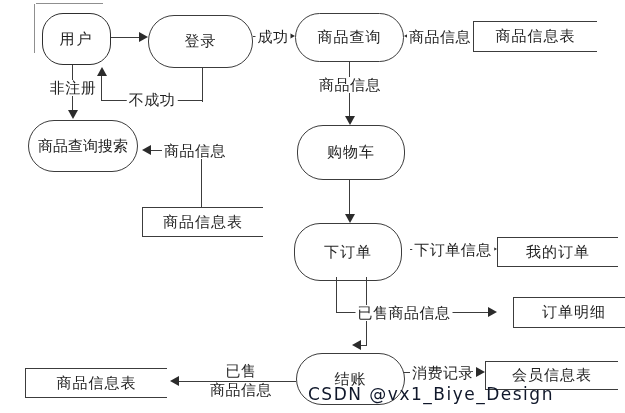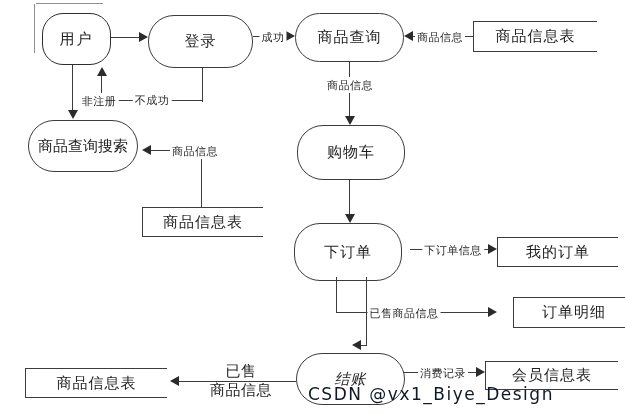--- a/index.html
+++ b/index.html
@@ -30,21 +30,21 @@
   .line{position:absolute;background:#3c3c3c;z-index:5;}
   .lh{height:1.2px;}
   .lv{width:1.2px;}
   .arr{position:absolute;width:0;height:0;z-index:5;}
   .arr-r{border-left:9px solid #2b2b2b;border-top:5px solid transparent;border-bottom:5px solid transparent;}
   .arr-l{border-right:9px solid #2b2b2b;border-top:5px solid transparent;border-bottom:5px solid transparent;}
   .arr-d{border-top:9px solid #2b2b2b;border-left:5px solid transparent;border-right:5px solid transparent;}
   .arr-u{border-bottom:9px solid #2b2b2b;border-left:5px solid transparent;border-right:5px solid transparent;}
   .flbl{
     position:absolute;transform:translateX(-50%);background:#fff;padding:0 2px;
-    font-size:11px;line-height:16px;white-space:nowrap;z-index:6;letter-spacing:0.5px;
+    font-size:15px;line-height:16px;white-space:nowrap;z-index:6;letter-spacing:0.5px;
   }
   .flbl2{
     position:absolute;transform:translateX(-50%);text-align:center;
     font-size:15px;line-height:19px;white-space:nowrap;z-index:6;letter-spacing:0.5px;background:transparent;
   }
   #watermark{
     position:absolute;left:308px;top:384px;z-index:4;
     font-family:"DejaVu Sans","Liberation Sans",sans-serif;
     font-size:17px;letter-spacing:1.5px;color:#0f172a;white-space:nowrap;
   }
@@ -68,21 +68,21 @@
   </div>
   <div class="proc" style="left:28px;top:120px;width:110px;height:52px;letter-spacing:0;">
     <span>商品查询搜索</span>
   </div>
   <div class="proc" style="left:297px;top:125px;width:108px;height:55px;">
     <span>购物车</span>
   </div>
   <div class="proc" style="left:294px;top:223px;width:108px;height:58px;">
     <span>下订单</span>
   </div>
-  <div class="proc" style="left:296px;top:353px;width:109px;height:52px;font-style:italic;">
+  <div class="proc" style="left:296px;top:353px;width:109px;height:52px;">
     <span>结账</span>
   </div>
 
   <div class="store" style="left:473px;top:21px;width:124px;height:31px;">
     <span>商品信息表</span>
   </div>
   <div class="store" style="left:142px;top:207px;width:121px;height:30px;">
     <span>商品信息表</span>
   </div>
   <div class="store" style="left:497px;top:237px;width:121px;height:30px;">
@@ -140,21 +140,21 @@
     <span>商品信息</span>
   </div>
 
   <div class="line lv" style="left:201px;top:150px;height:57px;"></div>
   <div class="line lh" style="left:151px;top:150px;width:51px;"></div>
   <div class="arr arr-l" style="left:142px;top:145px;"></div>
   <div class="flbl" style="left:195px;top:143px;">商品信息</div>
 
   <div class="line lv" style="left:72px;top:65px;height:46px;"></div>
   <div class="arr arr-d" style="left:68px;top:110px;"></div>
-  <div class="flbl" style="left:73px;top:93px;margin-left:26px;">非注册</div>
+  <div class="flbl" style="left:73px;top:80px;">非注册</div>
 
   <div class="line lv" style="left:202px;top:68px;height:34px;"></div>
   <div class="line lh" style="left:102px;top:100px;width:101px;"></div>
   <div class="line lv" style="left:101px;top:75px;height:26px;"></div>
   <div class="arr arr-u" style="left:97px;top:67px;"></div>
   <div class="flbl" style="left:152px;top:92px;">不成功</div>
 
   <div id="watermark">CSDN @vx1_Biye_Design</div>
 
 </div>

